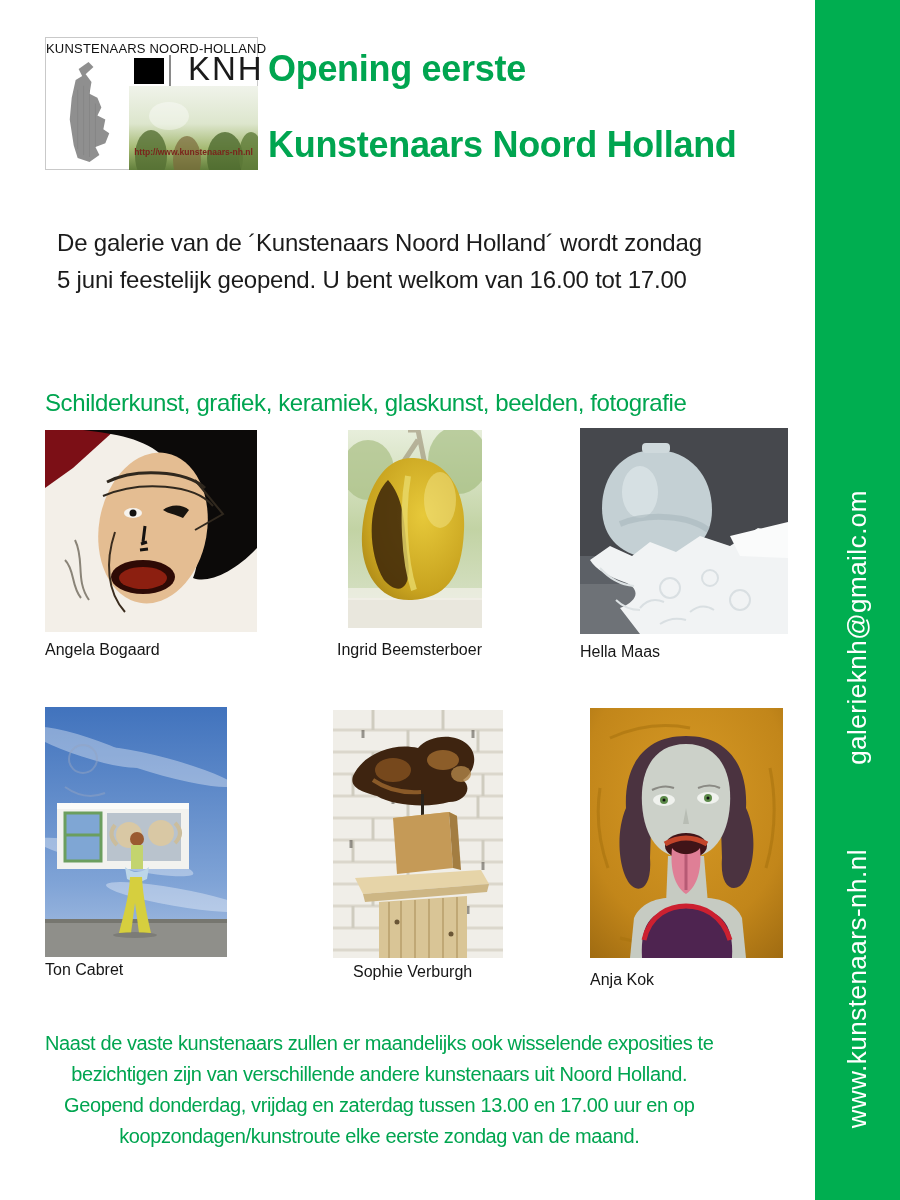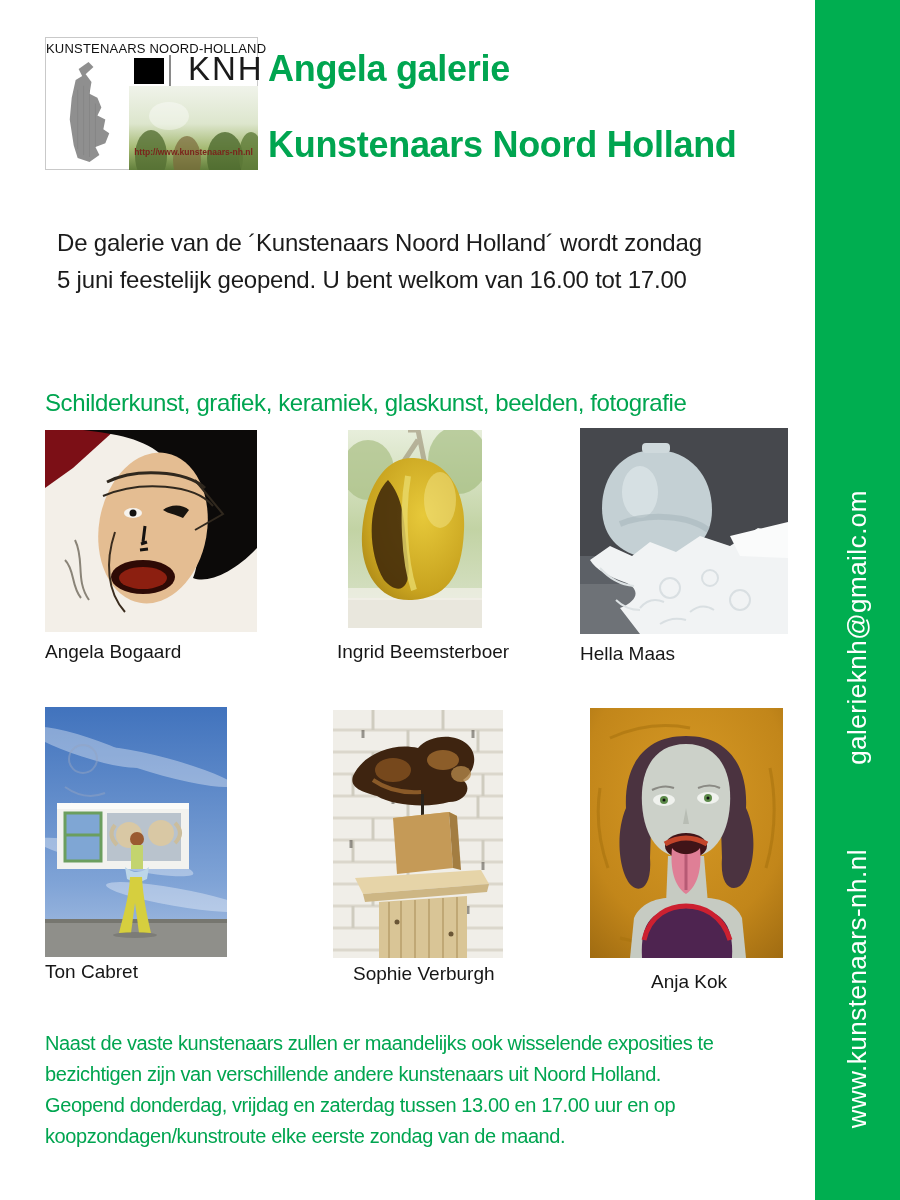--- a/index.html
+++ b/index.html
@@ -34,37 +34,37 @@
   
   .h1{position:absolute;left:268px;top:48px;font-size:36px;font-weight:bold;color:var(--accent-green);white-space:nowrap;letter-spacing:-.3px;}
   .h2{position:absolute;left:268px;top:124px;font-size:36px;font-weight:bold;color:var(--accent-green);white-space:nowrap;letter-spacing:-.3px;}
   
   .intro{position:absolute;left:45px;top:224px;font-size:24px;line-height:37px;color:var(--text-black);letter-spacing:-.2px;}
   .intro div{white-space:nowrap;margin-left:12px;}
   .disciplines{position:absolute;left:45px;top:344px;font-size:24px;line-height:37px;color:var(--accent-green);letter-spacing:-.4px;}
   .disciplines div{white-space:nowrap;margin-top:40px;}
   .period-orange{color:var(--period-orange);}
   .footer-par{position:absolute;left:45px;top:1028px;font-size:20px;line-height:31px;color:var(--accent-green);letter-spacing:-.4px;}
-  .footer-par div{white-space:nowrap;}
+  .footer-par div{white-space:nowrap;text-align:center;}
   
   .art{position:absolute;overflow:hidden;}
   .art svg{display:block;width:100%;height:100%;}
   .fig1{left:45px;top:430px;width:212px;height:202px;}
   .fig2{left:348px;top:430px;width:134px;height:198px;}
   .fig3{left:580px;top:428px;width:208px;height:206px;}
   .fig4{left:45px;top:707px;width:182px;height:250px;}
   .fig5{left:333px;top:710px;width:170px;height:248px;}
   .fig6{left:590px;top:708px;width:193px;height:250px;}
-  .caption{position:absolute;font-size:19px;color:#161616;white-space:nowrap;}
+  .caption{position:absolute;font-size:16px;color:#161616;white-space:nowrap;}
   .cap1{left:45px;top:641px;}
   .cap2{left:337px;top:641px;}
   .cap3{left:580px;top:643px;width:208px;}
   .cap4{left:45px;top:961px;}
   .cap5{left:353px;top:963px;}
-  .cap6{left:590px;top:971px;width:198px;text-align:center;}
+  .cap6{left:590px;top:971px;width:198px;text-align:left;}
 </style>
 </head>
 <body>
 
 <div class="page">
 
   <div class="logo">
     <div class="logo-org">KUNSTENAARS NOORD-HOLLAND</div>
     <svg class="logo-map" viewBox="0 0 85 110">
       <g fill="#8f8f8f">
@@ -92,21 +92,21 @@
         <ellipse cx="22" cy="70" rx="16" ry="26" fill="#556f33" opacity=".8"></ellipse>
         <ellipse cx="58" cy="74" rx="14" ry="24" fill="#7a6a3a" opacity=".7"></ellipse>
         <ellipse cx="96" cy="72" rx="18" ry="26" fill="#4d6a2e" opacity=".8"></ellipse>
         <ellipse cx="122" cy="70" rx="12" ry="24" fill="#5e7a38" opacity=".8"></ellipse>
         <ellipse cx="40" cy="30" rx="20" ry="14" fill="#ffffff" opacity=".4"></ellipse>
       </svg>
       <div class="logo-url">http://www.kunstenaars-nh.nl</div>
     </div>
   </div>
 
-  <div class="h1">Angela galerie</div>
+  <div class="h1">Opening eerste</div>
   <div class="h2">Kunstenaars Noord Holland</div>
 
   <div class="intro">
     <div>De galerie van de ´Kunstenaars Noord Holland´ wordt zondag</div>
     <div>5 juni feestelijk geopend. U bent welkom van 16.00 tot 17.00</div>
   </div>
 
   <div class="disciplines">
     <div>Schilderkunst, grafiek, keramiek, glaskunst, beelden, fotografie</div>
     <div><span>en houtbewerking</span><span class="period-orange">.</span></div>

